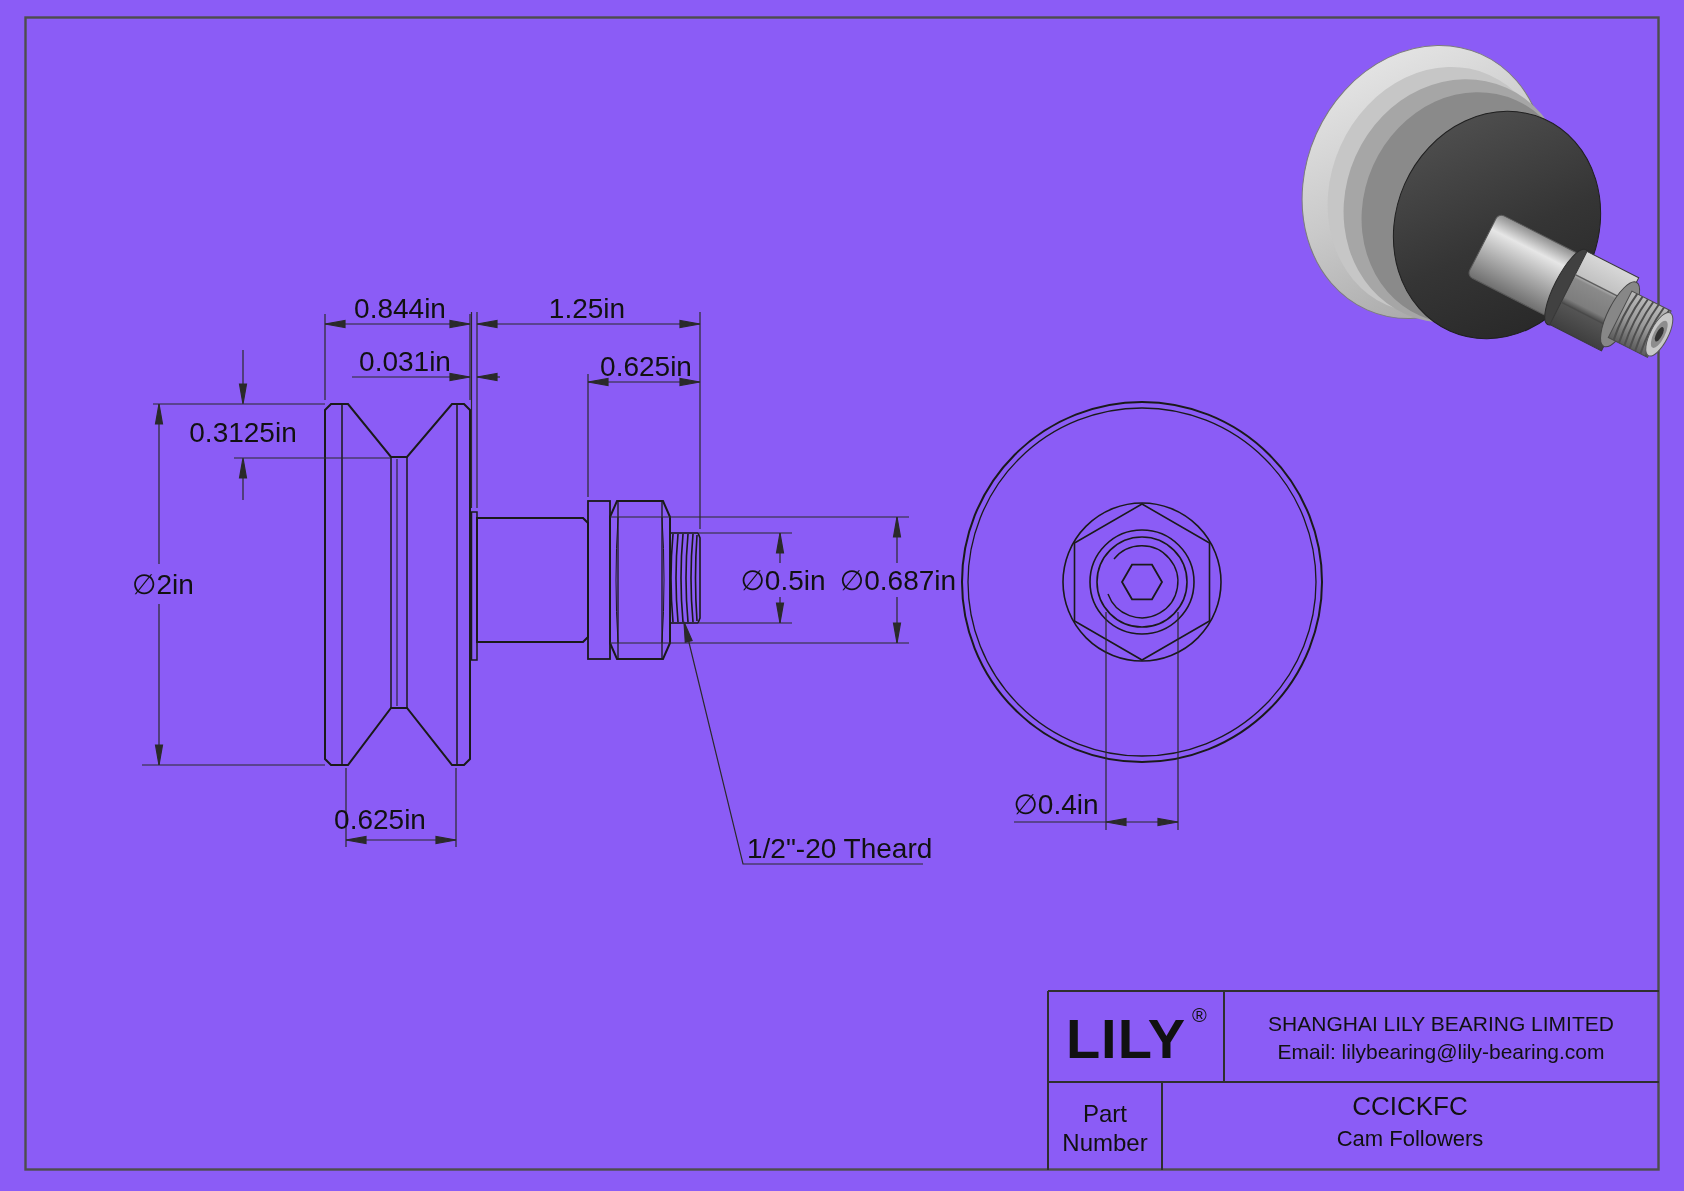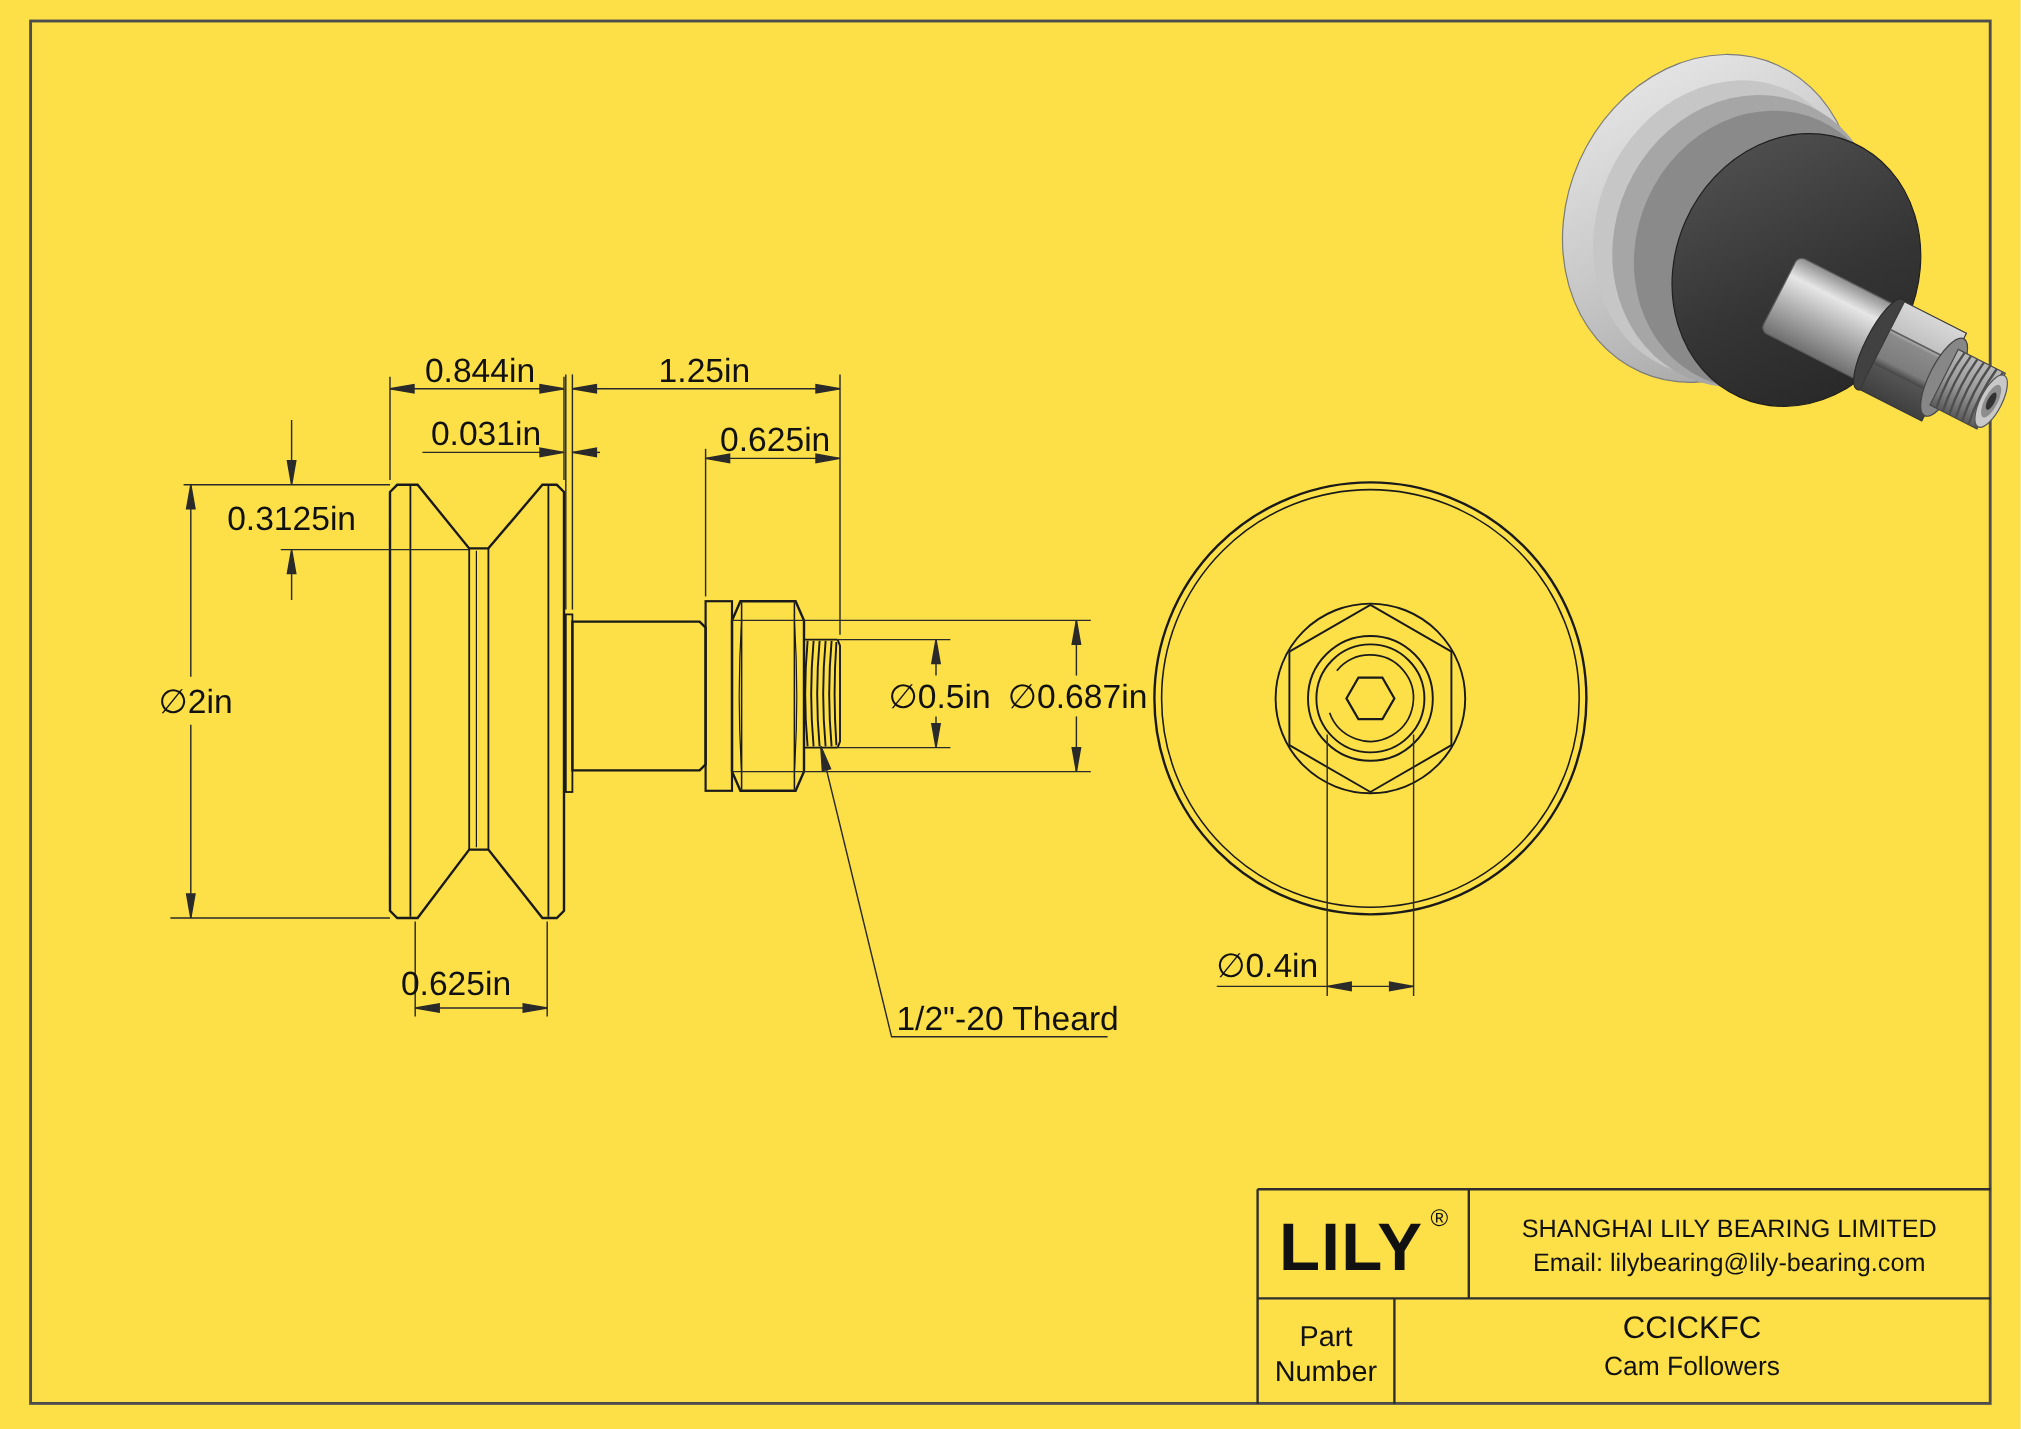--- a/index.html
+++ b/index.html
@@ -1,17 +1,17 @@
 <!DOCTYPE html>
 <html><head>
 <meta charset="utf-8">
 <style>
   html,body{margin:0;padding:0;background:#ffffff;}
   body{font-family:"Liberation Sans", sans-serif;}
-  .page{position:relative;width:1684px;height:1191px;background:#fde047;overflow:hidden;}
+  .page{position:relative;width:1684px;height:1191px;background:#8b5cf6;overflow:hidden;}
   svg{display:block;}
   text{fill:#111111;}
   .dimtext{font-size:28px;}
   .notetext{font-size:28px;}
   .logo{font-size:56px;font-weight:bold;letter-spacing:1px;}
   .reg{font-size:20px;}
   .company{font-size:21px;}
   .emailline{font-size:21px;}
   .celllabel{font-size:24px;}
   .partnum{font-size:26px;}

